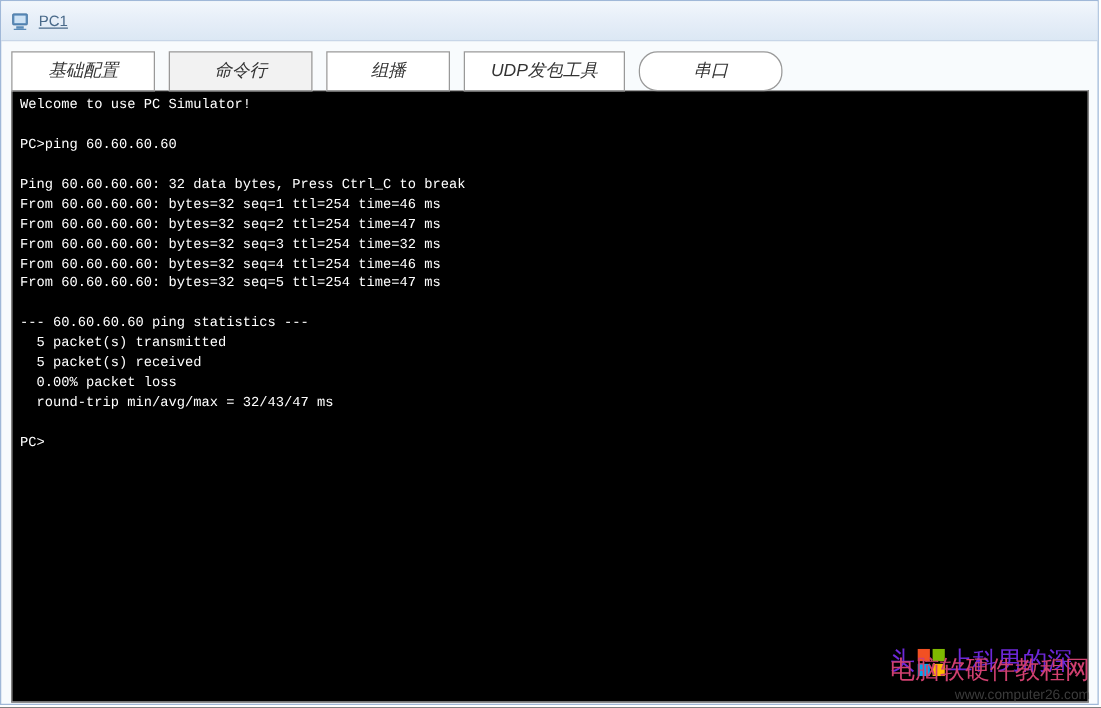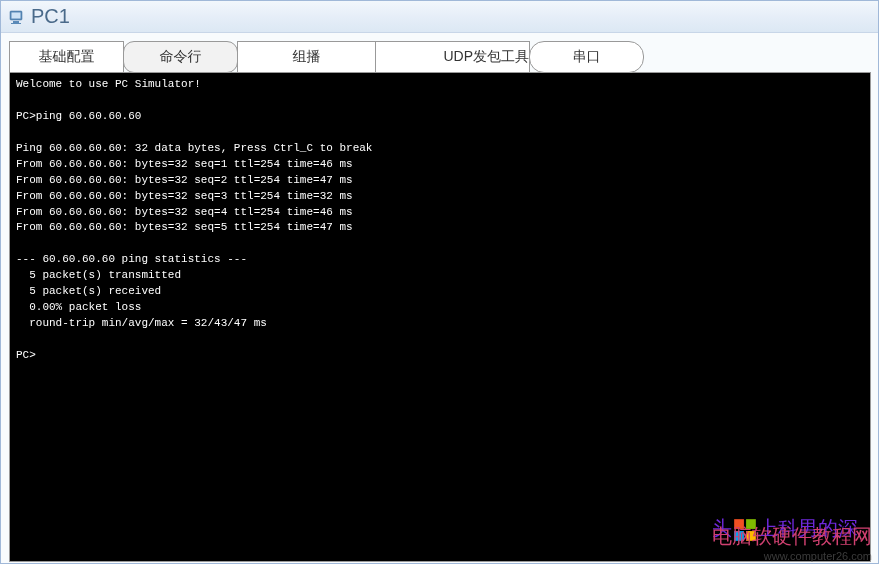--- a/index.html
+++ b/index.html
@@ -27,48 +27,50 @@
 }
 .titlebar .icon {
   width: 18px;
   height: 18px;
   margin-right: 6px;
   display: flex;
   align-items: center;
   justify-content: center;
 }
 .titlebar .title {
-  font-size: 20px;
+  font-size: 12px;
   color: #4a6a8a;
   font-weight: 500;
+  text-decoration: underline;
 }
 .content {
   padding: 8px;
 }
 .tabs {
   display: flex;
-  gap: 0;
+  gap: 12px;
+  font-style: italic;
 }
 .tab {
   border: 1px solid #999;
   background: #fff;
   padding: 6px 0;
   font-size: 14px;
   color: #333;
   text-align: center;
   cursor: pointer;
   margin-right: -1px;
 }
 .tab.active {
   background: #f2f2f2;
 }
 .tab1 { width: 115px; }
-.tab2 { width: 115px; border-radius: 11px; }
-.tab3 { width: 139px; }
-.tab4 { width: 155px; text-align: right; }
+.tab2 { width: 115px; }
+.tab3 { width: 99px; }
+.tab4 { width: 129px; }
 .tab5 { width: 115px; border-radius: 15px; }
 .terminal {
   width: 862px;
   height: 490px;
   background: #000;
   color: #fff;
   font-family: "Courier New", monospace;
   font-size: 11px;
   padding: 4px 6px;
   white-space: pre;

